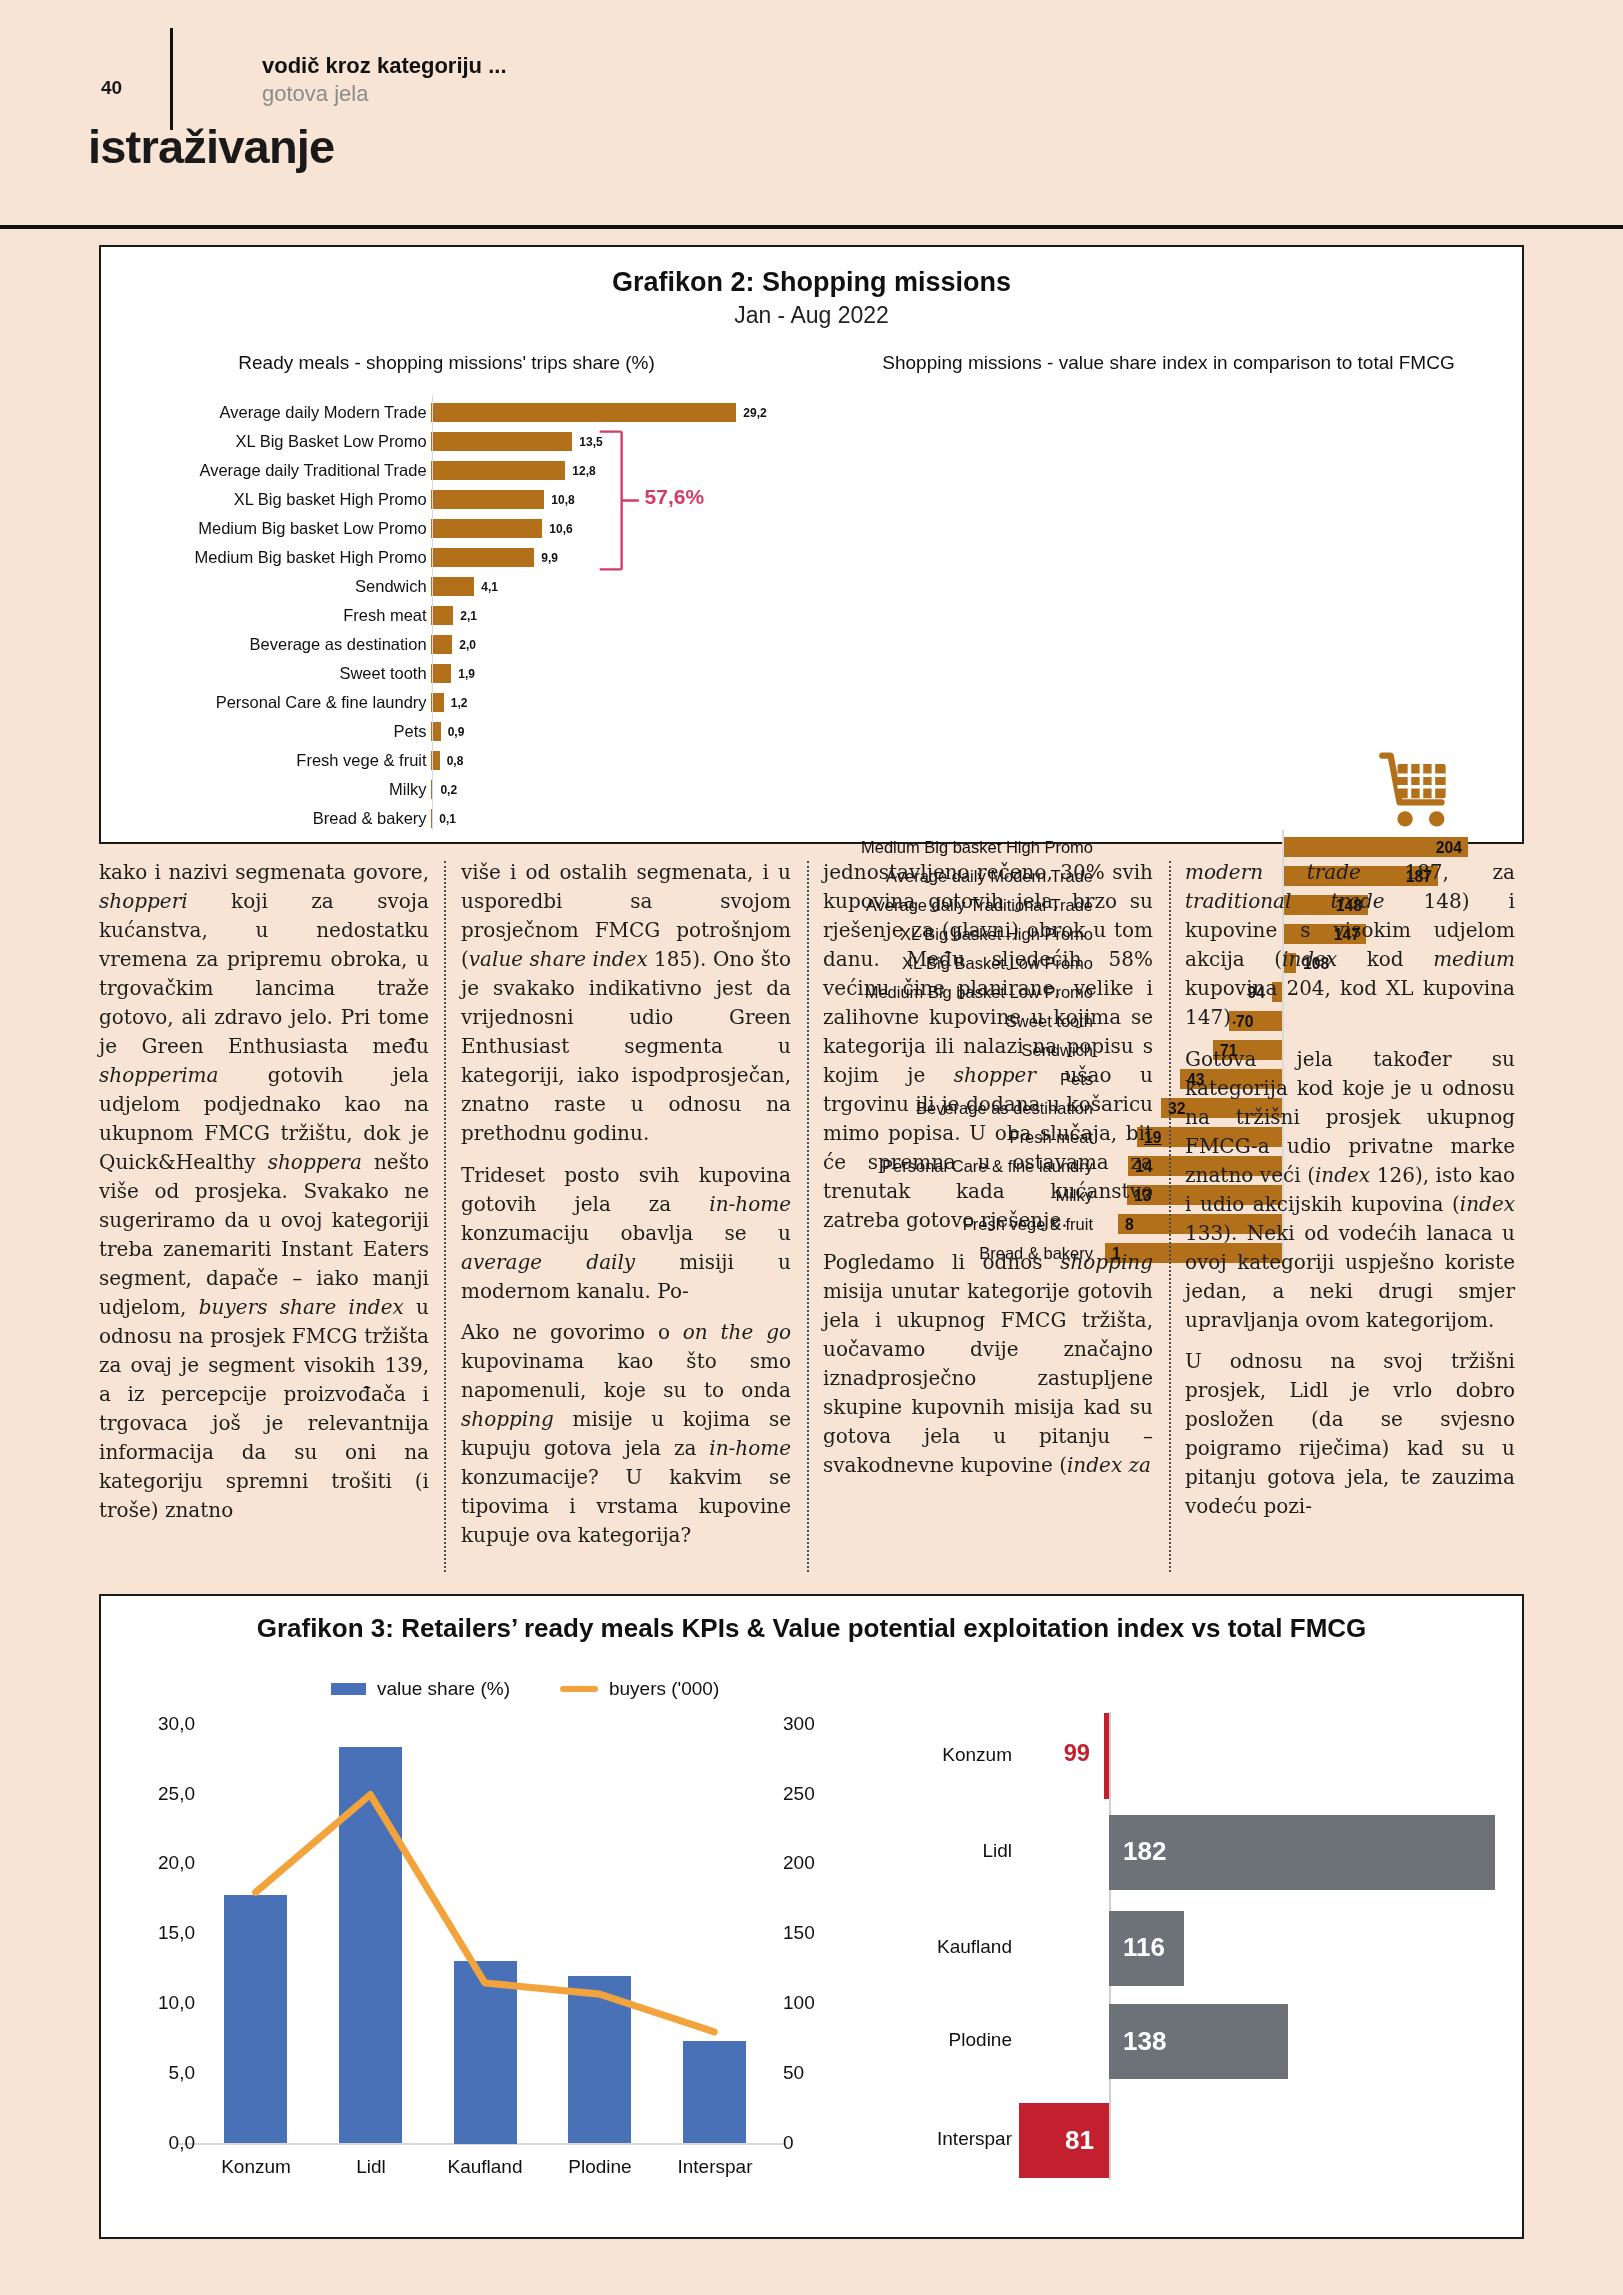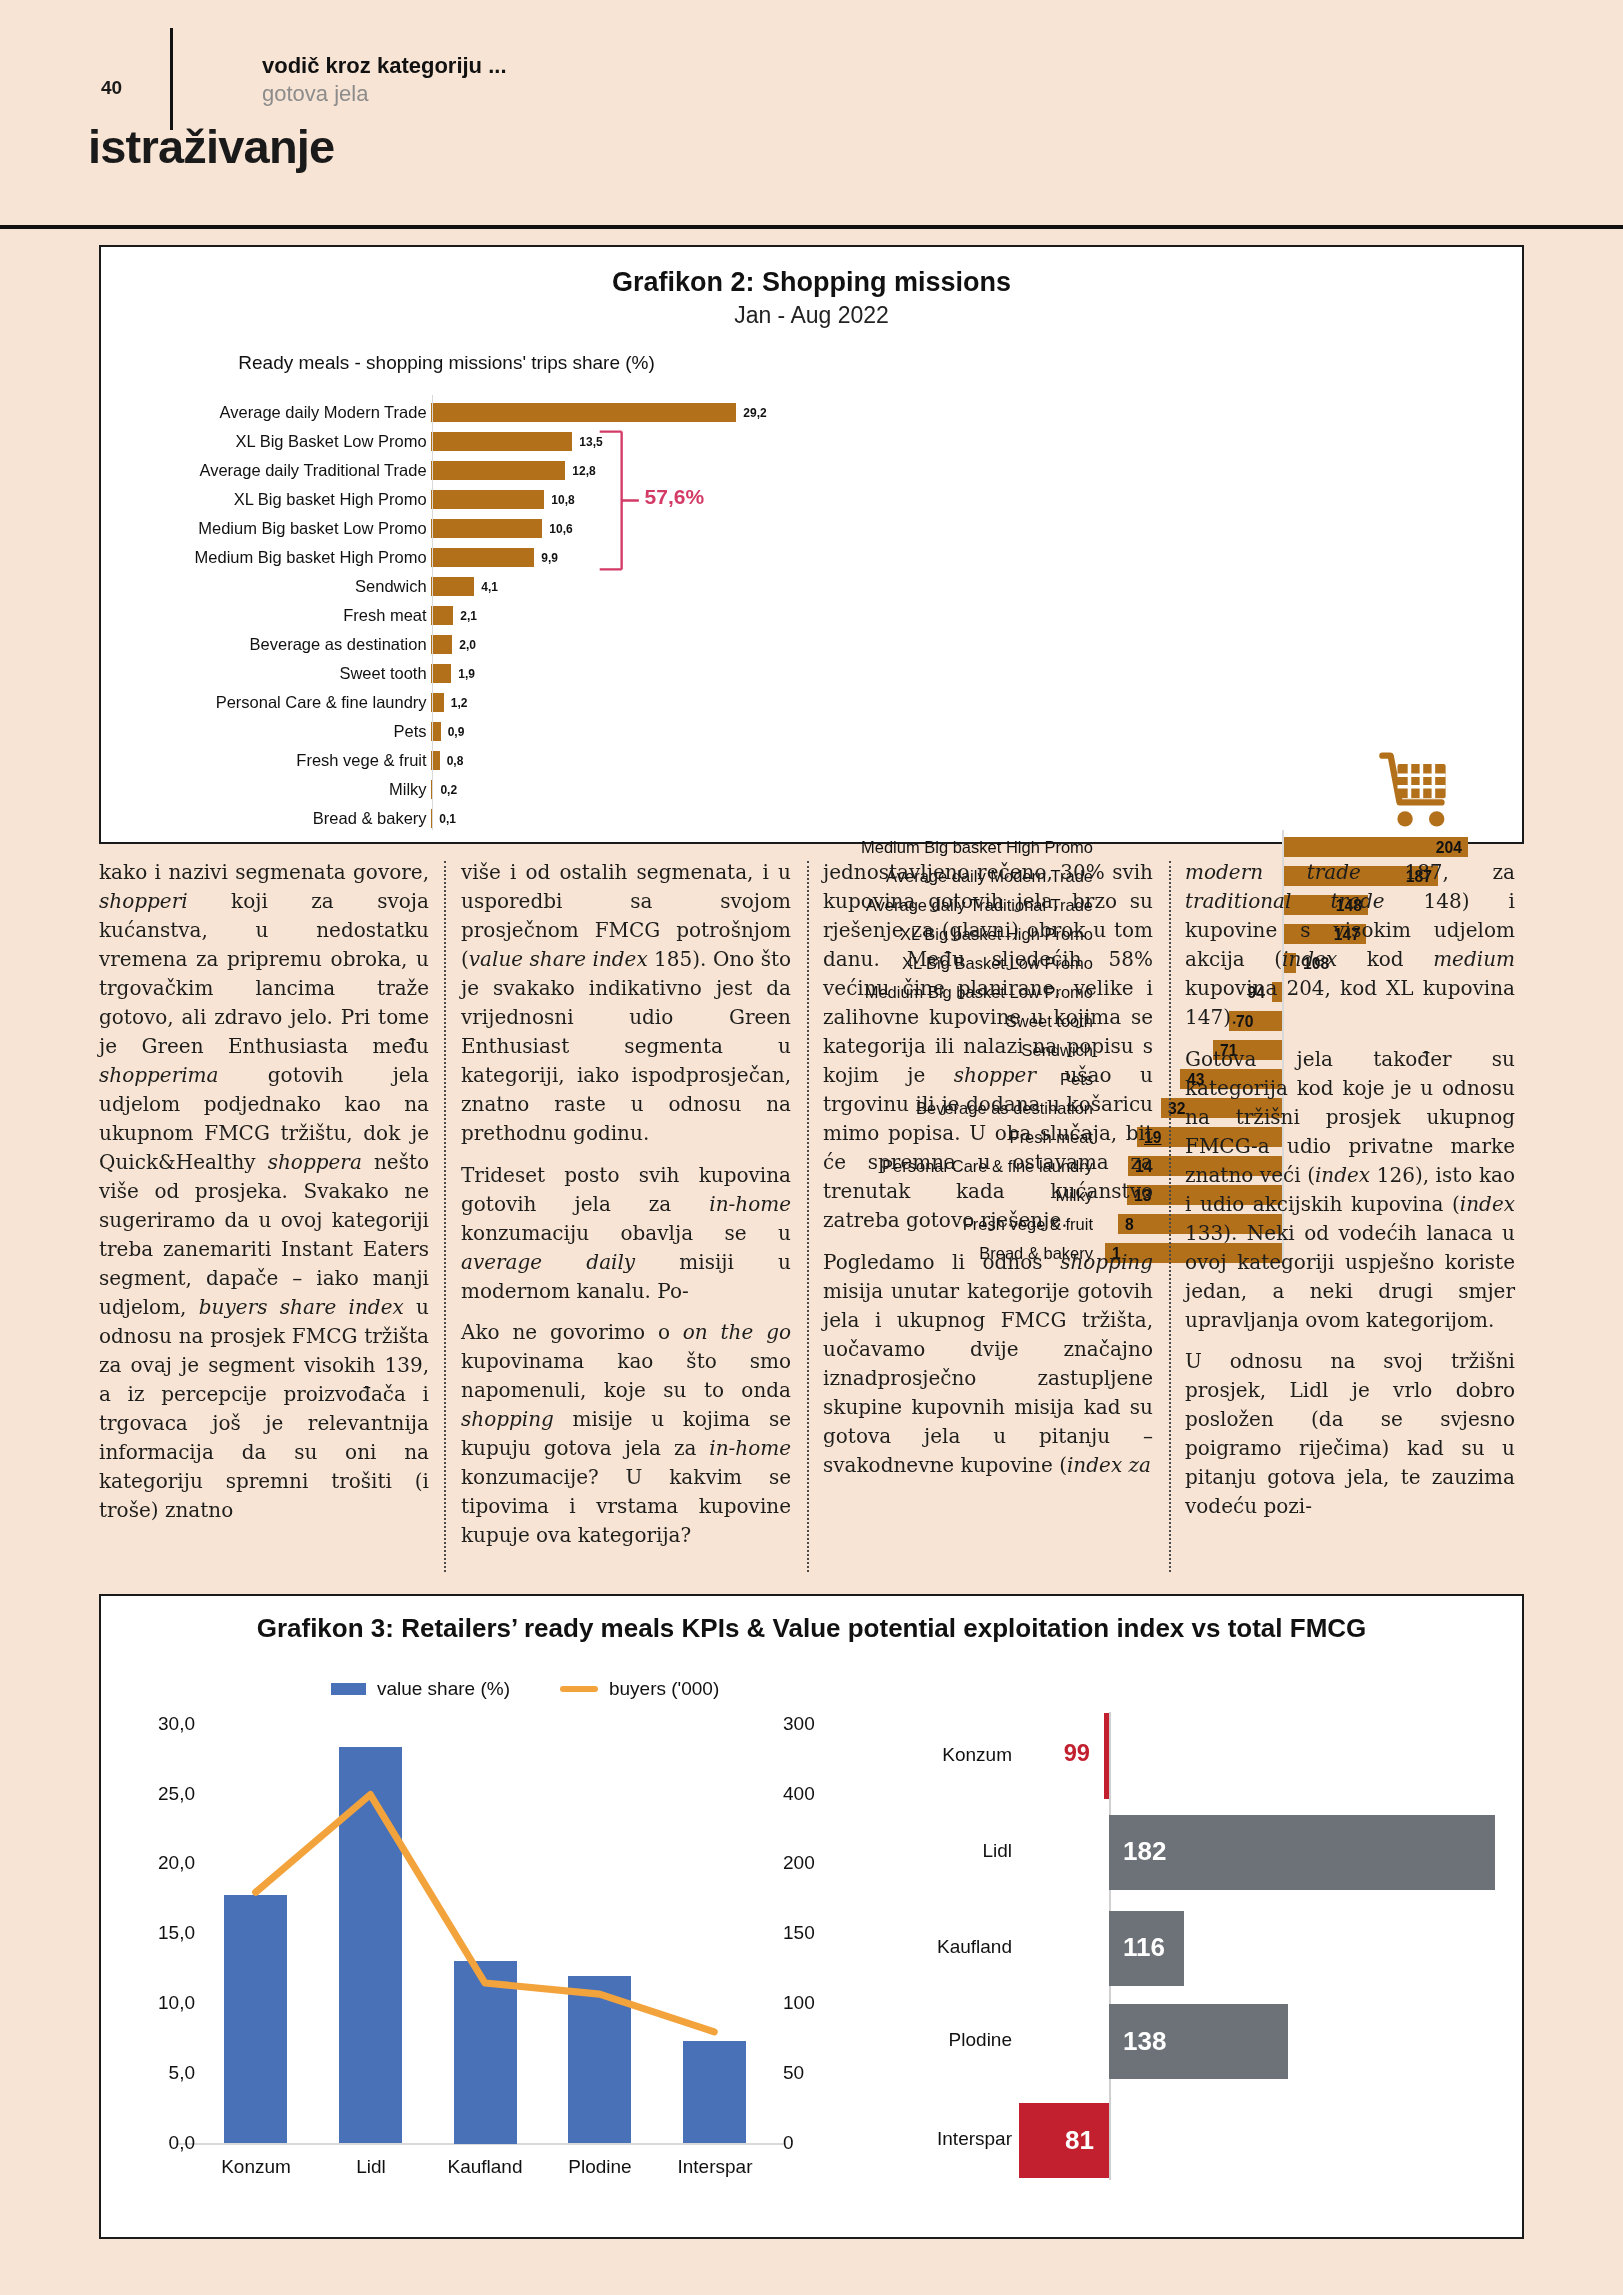--- a/index.html
+++ b/index.html
@@ -82,20 +82,21 @@
     <div class="k-bold">vodič kroz kategoriju ...</div>
     <div class="k-sub">gotova jela</div>
   </div>
   <div class="section-title">istraživanje</div>
   <div class="top-rule"></div>
 
   <div class="box" id="g2-box">
     <div class="box-title" style="top:20.4px;">Grafikon 2: Shopping missions</div>
     <div class="box-subtitle" style="top:55px;">Jan - Aug 2022</div>
     <div class="chart-subtitle" style="left:23.6px;top:105px;width:644px;">Ready meals - shopping missions' trips share (%)</div>
+    <div class="chart-subtitle" style="left:722px;top:105px;width:691px;">Shopping missions - value share index in comparison to total FMCG</div>
     <div id="g2-left-rows" style="position: relative;">
         <div class="g2row">
           <div class="g2label">Average daily Modern Trade</div>
           <div class="g2barwrap">
             <div class="g2bar" style="width: 305px; background: rgb(179, 112, 27);"></div>
             <div class="g2val">29,2</div>
           </div>
         </div>
         <div class="g2row">
           <div class="g2label">XL Big Basket Low Promo</div>
@@ -338,21 +339,21 @@
         <div class="tick left" style="left: 28px; top: 396px;">10,0</div>
         <div class="tick left" style="left: 28px; top: 326px;">15,0</div>
         <div class="tick left" style="left: 28px; top: 256px;">20,0</div>
         <div class="tick left" style="left: 28px; top: 187px;">25,0</div>
         <div class="tick left" style="left: 28px; top: 117px;">30,0</div>
         <div class="tick right" style="left: 682px; top: 536px;">0</div>
         <div class="tick right" style="left: 682px; top: 466px;">50</div>
         <div class="tick right" style="left: 682px; top: 396px;">100</div>
         <div class="tick right" style="left: 682px; top: 326px;">150</div>
         <div class="tick right" style="left: 682px; top: 256px;">200</div>
-        <div class="tick right" style="left: 682px; top: 187px;">400</div>
+        <div class="tick right" style="left: 682px; top: 187px;">250</div>
         <div class="tick right" style="left: 682px; top: 117px;">300</div>
         <div class="g3bar" style="left: 123px; top: 299px; width: 63px; height: 248px; background: rgb(73, 113, 184);"></div>
         <div class="g3bar" style="left: 238px; top: 151px; width: 63px; height: 396px; background: rgb(73, 113, 184);"></div>
         <div class="g3bar" style="left: 353px; top: 365px; width: 63px; height: 183px; background: rgb(73, 113, 184);"></div>
         <div class="g3bar" style="left: 467px; top: 380px; width: 63px; height: 167px; background: rgb(73, 113, 184);"></div>
         <div class="g3bar" style="left: 582px; top: 445px; width: 63px; height: 102px; background: rgb(73, 113, 184);"></div>
         <div class="g3xlab" style="left: 92px; top: 560px;">Konzum</div>
         <div class="g3xlab" style="left: 207px; top: 560px;">Lidl</div>
         <div class="g3xlab" style="left: 321px; top: 560px;">Kaufland</div>
         <div class="g3xlab" style="left: 436px; top: 560px;">Plodine</div>

